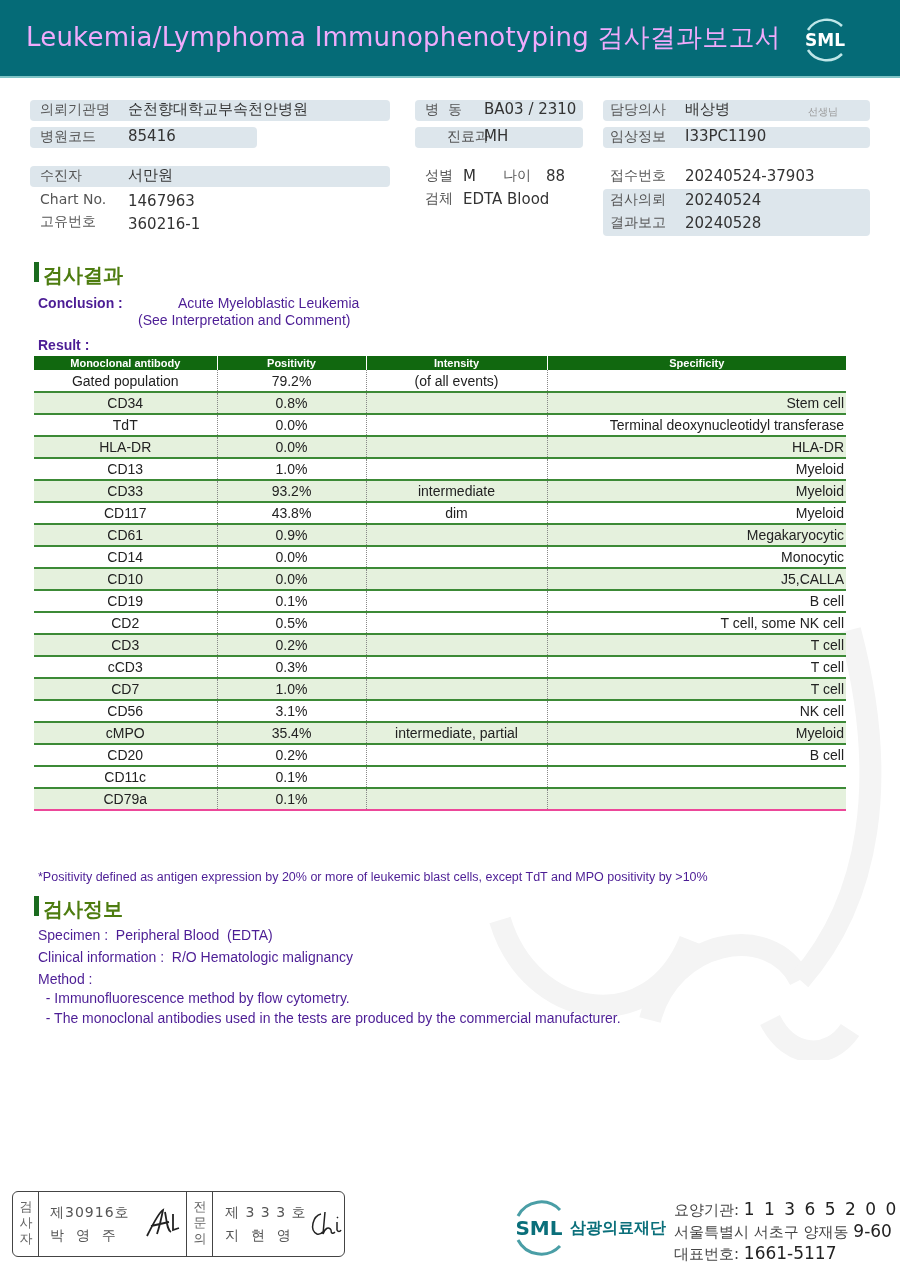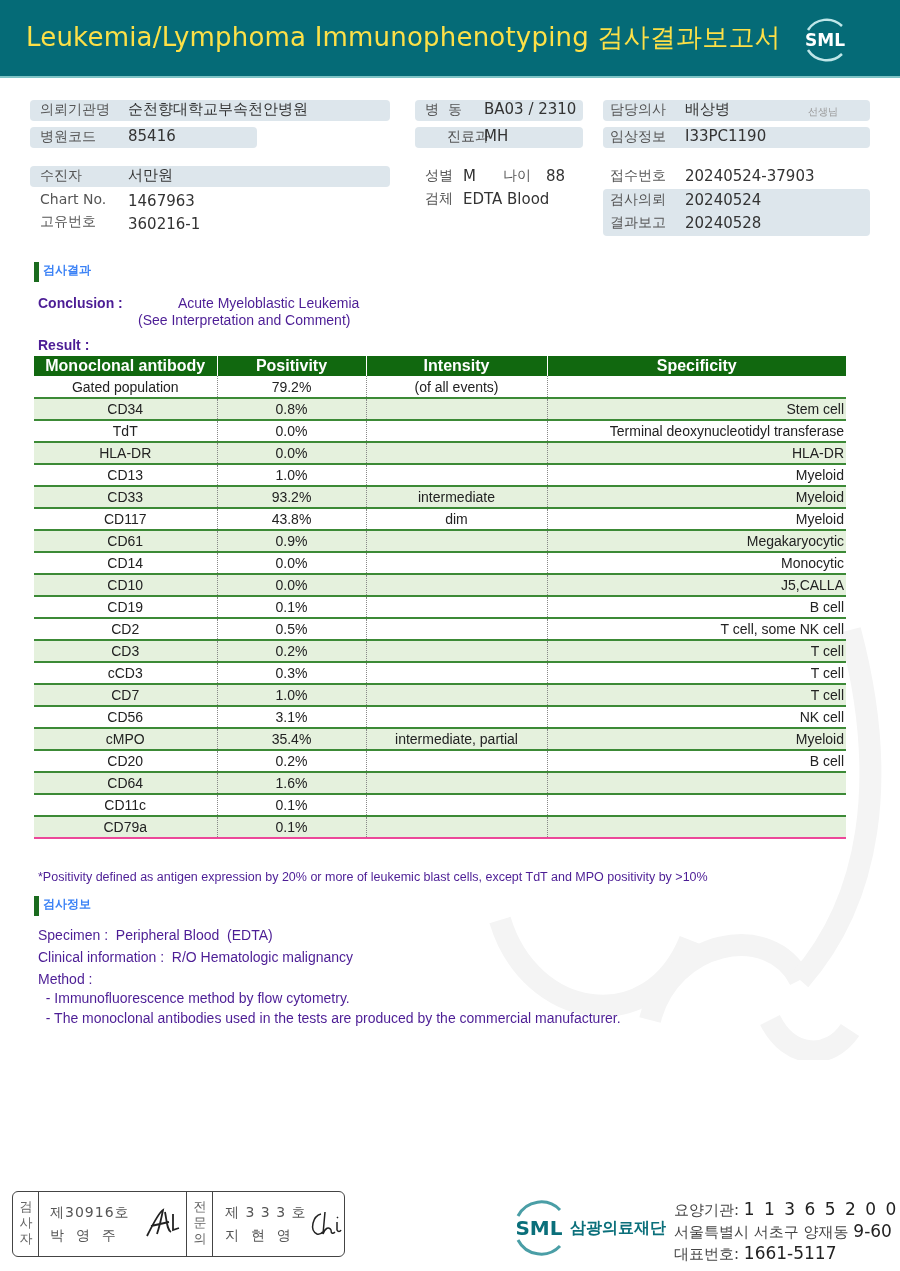--- a/index.html
+++ b/index.html
@@ -1,40 +1,40 @@
 <!DOCTYPE html>
 <html><head>
 <meta charset="utf-8">
 <style>
   * { box-sizing: border-box; margin: 0; padding: 0; }
   html, body { width: 900px; height: 1271px; background: #ffffff; overflow: hidden; }
   body { position: relative; font-family: "DejaVu Sans", "Liberation Sans", sans-serif; color: #222; }
 
   
   .header { position: absolute; left: 0; top: 0; width: 900px; height: 78px; background: #056b77; border-bottom: 2px solid #7fc4c6; }
-  .header-title { position: absolute; left: 26px; top: 20px; font-size: 26px; color: #fde047; letter-spacing: 0.2px; white-space: nowrap; font-family: "DejaVu Sans", sans-serif; }
+  .header-title { position: absolute; left: 26px; top: 20px; font-size: 26px; color: #f0abfc; letter-spacing: 0.2px; white-space: nowrap; font-family: "DejaVu Sans", sans-serif; }
   .header-logo { position: absolute; left: 798px; top: 12px; width: 54px; height: 54px; }
 
   
   .ib { position: absolute; height: 21px; background: #dde6ec; border-radius: 4px; }
   .lbl { position: absolute; font-size: 14px; color: #555; white-space: nowrap; }
   .val { position: absolute; font-size: 15px; color: #333; white-space: nowrap; }
   .small { font-size: 10px; color: #999; }
 
   
   .sec { position: absolute; left: 34px; height: 20px; }
   .sec .bar { position: absolute; left: 0; top: 0; width: 5px; height: 20px; background: #1a6b1e; }
-  .sec .txt { position: absolute; left: 9px; top: 0; font-size: 12px; font-weight: bold; color: #3b82f6; white-space: nowrap; }
+  .sec .txt { position: absolute; left: 9px; top: 0; font-size: 20px; font-weight: bold; color: #4d7c0f; white-space: nowrap; }
 
   .t { position: absolute; font-family: "Liberation Sans", sans-serif; font-size: 14px; color: #4c1d95; white-space: nowrap; }
   .tb { font-weight: bold; }
 
   
   table.res { position: absolute; left: 34px; top: 356px; width: 812px; border-collapse: collapse; font-family: "Liberation Sans", sans-serif; font-size: 14px; }
-  table.res th { background: #11680f; color: #fff; font-weight: bold; font-size: 16px; height: 20px; border-right: 1px solid #ffffff; }
+  table.res th { background: #11680f; color: #fff; font-weight: bold; font-size: 11px; height: 14px; border-right: 1px solid #ffffff; }
   table.res th:last-child { border-right: none; }
   table.res td { height: 22px; text-align: center; border-bottom: 2px solid #3c8a36; border-right: 1px dotted #888; color: #222; padding: 0 2px; }
   table.res td:last-child { border-right: none; text-align: right; }
   table.res tr.alt td { background: #e5f1dd; }
   table.res tr:last-child td { border-bottom: 2px solid #ec4899; }
 
   
   .sig { position: absolute; left: 12px; top: 1191px; width: 333px; height: 66px; border: 1px solid #444; border-radius: 6px; }
   .sig .col { position: absolute; top: 0; height: 64px; border-right: 1px solid #444; }
   .vert { position: absolute; font-size: 13px; color: #666; line-height: 16px; text-align: center; width: 18px; }
@@ -241,26 +241,20 @@
         <td>cMPO</td>
         <td>35.4%</td>
         <td>intermediate, partial</td>
         <td>Myeloid</td>
       </tr>
       <tr>
         <td>CD20</td>
         <td>0.2%</td>
         <td></td>
         <td>B cell</td>
-      </tr>
-      <tr class="alt">
-        <td>CD64</td>
-        <td>1.6%</td>
-        <td></td>
-        <td></td>
       </tr>
       <tr>
         <td>CD11c</td>
         <td>0.1%</td>
         <td></td>
         <td></td>
       </tr>
       <tr class="alt">
         <td>CD79a</td>
         <td>0.1%</td>

